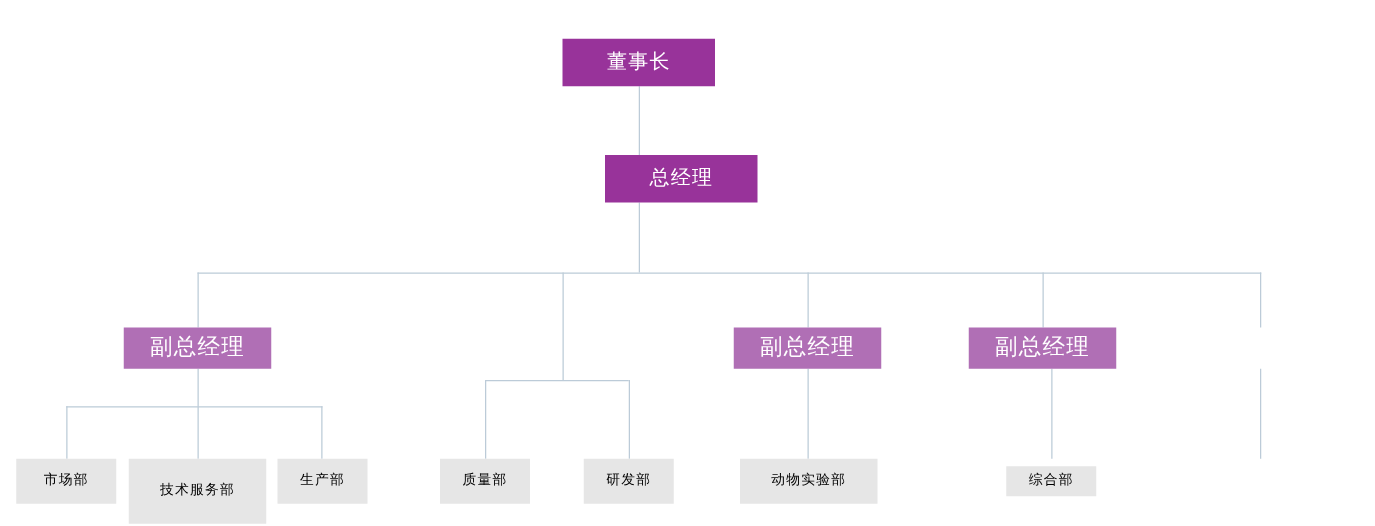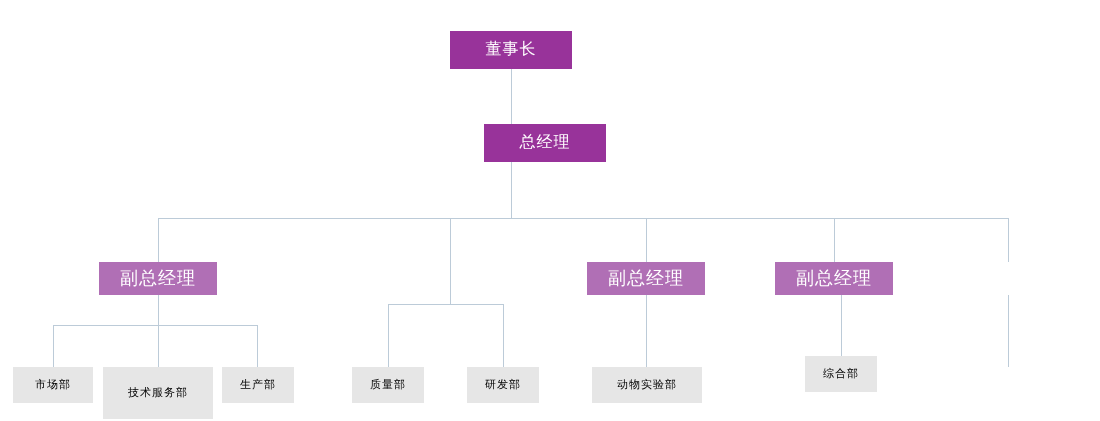--- a/index.html
+++ b/index.html
@@ -95,15 +95,15 @@
   <div class="node level-3" style="left:99px; top:262px; width:118px; height:33px;">副总经理</div>
   <div class="node level-3" style="left:587px; top:262px; width:118px; height:33px;">副总经理</div>
   <div class="node level-3" style="left:775px; top:262px; width:118px; height:33px;">副总经理</div>
 
   <div class="node level-4" style="left:13px; top:367px; width:80px; height:36px;">市场部</div>
   <div class="node level-4" style="left:103px; top:367px; width:110px; height:52px;">技术服务部</div>
   <div class="node level-4" style="left:222px; top:367px; width:72px; height:36px;text-align:right;">生产部</div>
   <div class="node level-4" style="left:352px; top:367px; width:72px; height:36px;">质量部</div>
   <div class="node level-4" style="left:467px; top:367px; width:72px; height:36px;">研发部</div>
   <div class="node level-4" style="left:592px; top:367px; width:110px; height:36px;">动物实验部</div>
-  <div class="node level-4" style="left:805px; top:356px; width:72px; height:36px;">综合部</div>
+  <div class="node level-4" style="left:805px; top:373px; width:72px; height:24px;">综合部</div>
 
 </div>
 
 </body></html>

